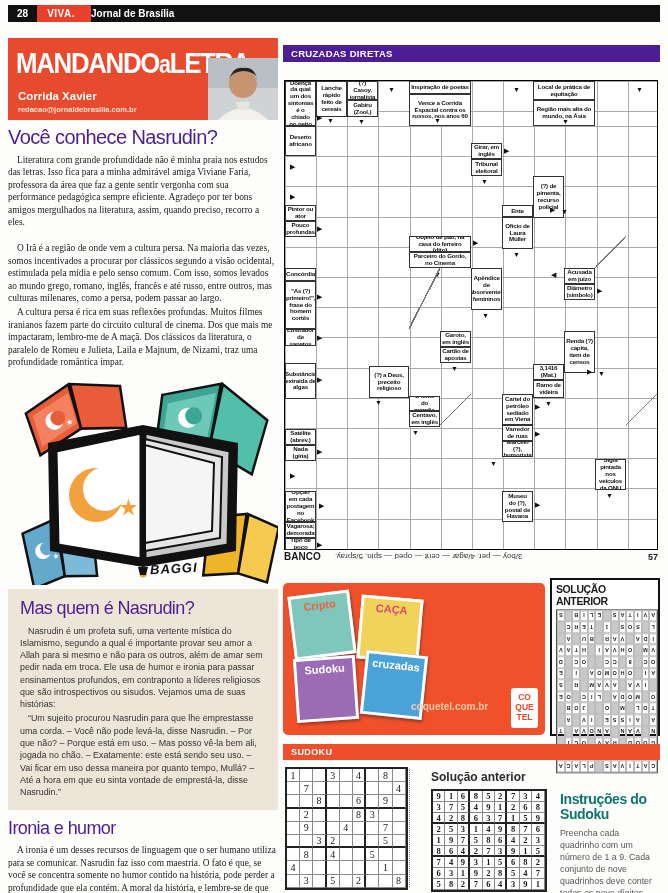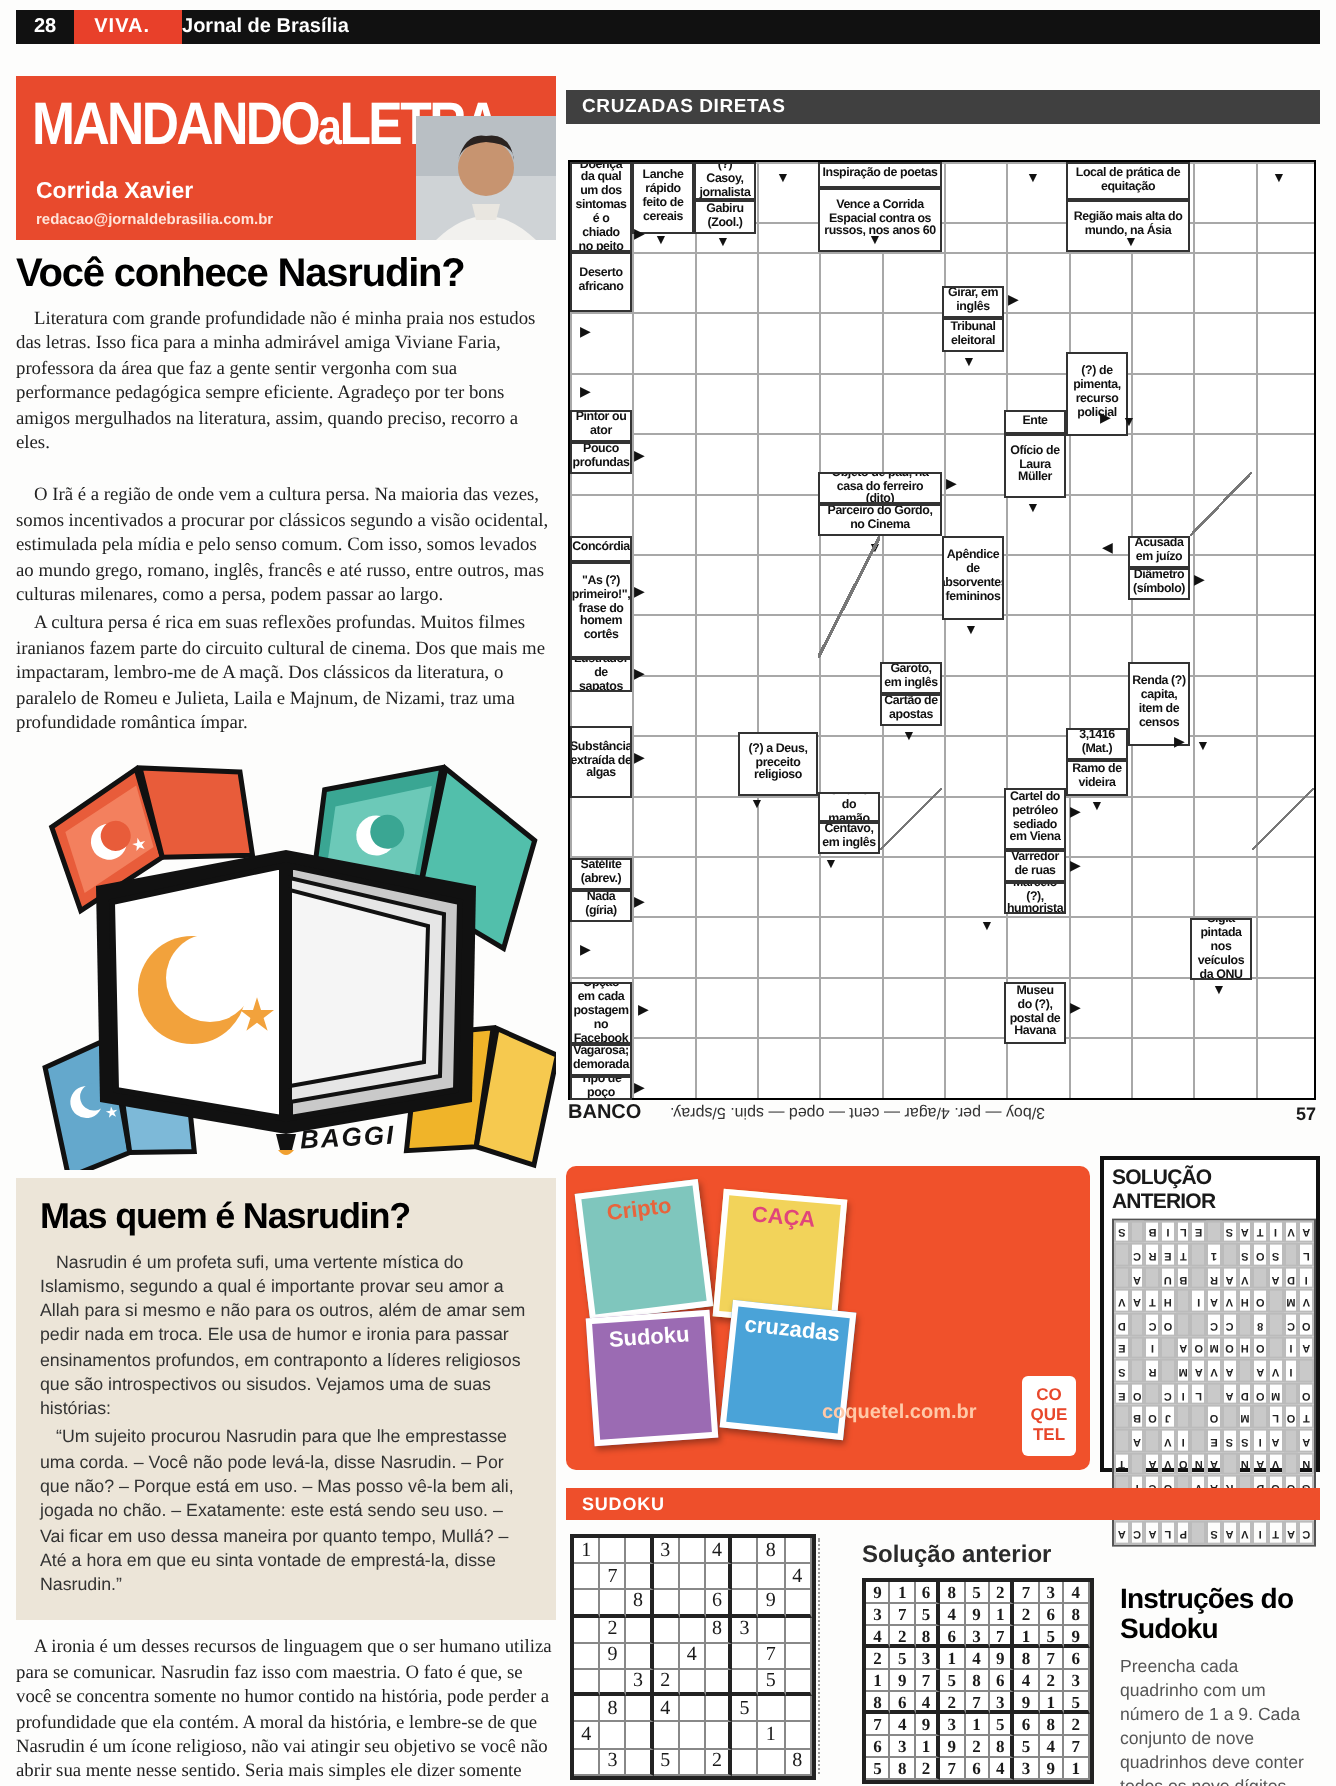--- a/index.html
+++ b/index.html
@@ -16,34 +16,34 @@
   
   .masthead{position:absolute;left:8px;top:38px;width:270px;height:82px;background:#e84a2d;}
   .mh-title{position:absolute;left:8px;top:8px;color:#fff;font-weight:900;font-size:30px;
             letter-spacing:-1.5px;transform:scaleX(.86);transform-origin:left;white-space:nowrap;}
   .mh-title .small-a{font-size:25px;}
   .mh-author{position:absolute;left:10px;top:52px;color:#fff;font-weight:bold;font-size:11.5px;}
   .mh-email{position:absolute;left:10px;top:67px;color:#ffe3d8;font-weight:bold;font-size:7.5px;}
   .mh-photo{position:absolute;right:0;top:20px;width:70px;height:62px;}
   
   .leftcol{position:absolute;left:8px;top:126px;width:270px;}
-  .leftcol h2{font-size:20px;font-weight:700;letter-spacing:-.6px;margin:0 0 5px 0;color:#000000;}
+  .leftcol h2{font-size:20px;font-weight:400;letter-spacing:-.6px;margin:0 0 5px 0;color:#4c1d95;}
   .leftcol h2.sub{font-size:18px;}
   .leftcol p{font-family:"Liberation Serif",serif;font-size:9.4px;line-height:1.32;color:#222;
              margin:0 0 2px 0;text-indent:9px;}
   .gap1{height:12px;}
   .illus{width:270px;height:214px;position:relative;}
   .baggi{position:absolute;left:142px;top:190px;font-weight:900;font-style:italic;font-size:13px;
          color:#111;letter-spacing:1px;transform:rotate(-3deg);}
   .beige{background:#ece5d8;padding:9px 12px 10px 12px;margin:4px 0 8px 0;}
   .beige h2{margin-bottom:6px;}
   .beige p{font-family:"Liberation Sans",sans-serif;font-size:8.9px;line-height:1.38;color:#333;
            text-indent:8px;}
   
-  .cw-bar{position:absolute;left:283px;top:45px;width:377px;height:17px;background:#404040;
+  .cw-bar{position:absolute;left:283px;top:45px;width:377px;height:17px;background:#4c1d95;
           color:#fff;font-weight:900;font-size:9.5px;line-height:17px;padding-left:8px;
           box-sizing:border-box;letter-spacing:.3px;}
   .cw-head{position:absolute;left:283px;top:62px;width:377px;height:17px;display:flex;
            justify-content:space-between;align-items:center;}
   .cw-site{font-size:13.5px;color:#222;}
   .cw-copy{font-size:11.5px;color:#222;}
   .cw-grid{position:absolute;left:284px;top:80px;width:374px;height:470px;border:1.5px solid #000;
            box-sizing:border-box;background:#fff;
            background-image:repeating-linear-gradient(#a8a8a8 0 1px,transparent 1px 30.2px),
                             repeating-linear-gradient(90deg,#a8a8a8 0 1px,transparent 1px 31.16px);
@@ -87,21 +87,21 @@
   .sudoku{display:grid;position:absolute;background:#fff;border:2px solid #222;}
   .sud-p{left:285px;top:767px;grid-template-columns:repeat(9,13.2px);grid-auto-rows:13.2px;}
   .sud-s{left:431px;top:789px;grid-template-columns:repeat(9,12.4px);grid-auto-rows:11px;}
   .sud-cell{border-right:1px solid #888;border-bottom:1px solid #888;display:flex;
             align-items:center;justify-content:center;font-family:"Liberation Serif",serif;}
   .sud-p .sud-cell{font-size:10px;}
   .sud-s .sud-cell{font-size:8.5px;font-weight:bold;}
   .sud-cell.br{border-right:2px solid #222;} .sud-cell.bb{border-bottom:2px solid #222;}
   .sol-label{position:absolute;left:431px;top:770px;font-weight:bold;font-size:12px;color:#2b2b2b;}
   .instr{position:absolute;left:560px;top:792px;width:100px;}
-  .instr .h{font-weight:900;font-size:14px;line-height:1.05;letter-spacing:-.4px;color:#000000;}
+  .instr .h{font-weight:900;font-size:14px;line-height:1.05;letter-spacing:-.4px;color:#0f766e;}
   .instr .b{margin-top:7px;font-size:8.8px;line-height:1.35;color:#555;}
   .vcredit{position:absolute;left:409px;top:769px;height:118px;border-left:1px dotted #999;}
 </style>
 </head>
 <body>
 
 <div class="page">
 
   <div class="topbar">
     <span class="pgnum">28</span>
@@ -180,20 +180,21 @@
       </svg>
       <span class="baggi">BAGGI</span>
     </div>
 
     <div class="beige">
       <h2 class="sub">Mas quem é Nasrudin?</h2>
       <p>Nasrudin é um profeta sufi, uma vertente mística do Islamismo, segundo a qual é importante provar seu amor a Allah para si mesmo e não para os outros, além de amar sem pedir nada em troca. Ele usa de humor e ironia para passar ensinamentos profundos, em contraponto a líderes religiosos que são introspectivos ou sisudos. Vejamos uma de suas histórias:</p>
       <p>“Um sujeito procurou Nasrudin para que lhe emprestasse uma corda. – Você não pode levá-la, disse Nasrudin. – Por que não? – Porque está em uso. – Mas posso vê-la bem ali, jogada no chão. – Exatamente: este está sendo seu uso. – Vai ficar em uso dessa maneira por quanto tempo, Mullá? – Até a hora em que eu sinta vontade de emprestá-la, disse Nasrudin.”</p>
     </div>
 
+    <h2 class="sub">Ironia e humor</h2>
     <p>A ironia é um desses recursos de linguagem que o ser humano utiliza para se comunicar. Nasrudin faz isso com maestria. O fato é que, se você se concentra somente no humor contido na história, pode perder a profundidade que ela contém. A moral da história, e lembre-se de que Nasrudin é um ícone religioso, não vai atingir seu objetivo se você não abrir sua mente nesse sentido. Seria mais simples ele dizer somente “não quero emprestar, e pronto”. Isso mostra que ele quer dizer algo mais.</p>
 
   </div>
 
   <div class="cw-bar">CRUZADAS DIRETAS</div>
   <div class="cw-grid">
       <div class="cw-clue" style="left: 0px; top: 0px; width: 31px; height: 45px;">Doença da qual um dos sintomas é o chiado no peito</div>
       <div class="cw-clue" style="left: 31px; top: 0px; width: 31px; height: 36px;">Lanche rápido feito de cereais</div>
       <div class="cw-clue" style="left: 62px; top: 0px; width: 31px; height: 19px;">(?) Casoy, jornalista</div>
       <div class="cw-clue" style="left: 62px; top: 19px; width: 31px; height: 17px;">Gabiru (Zool.)</div>

